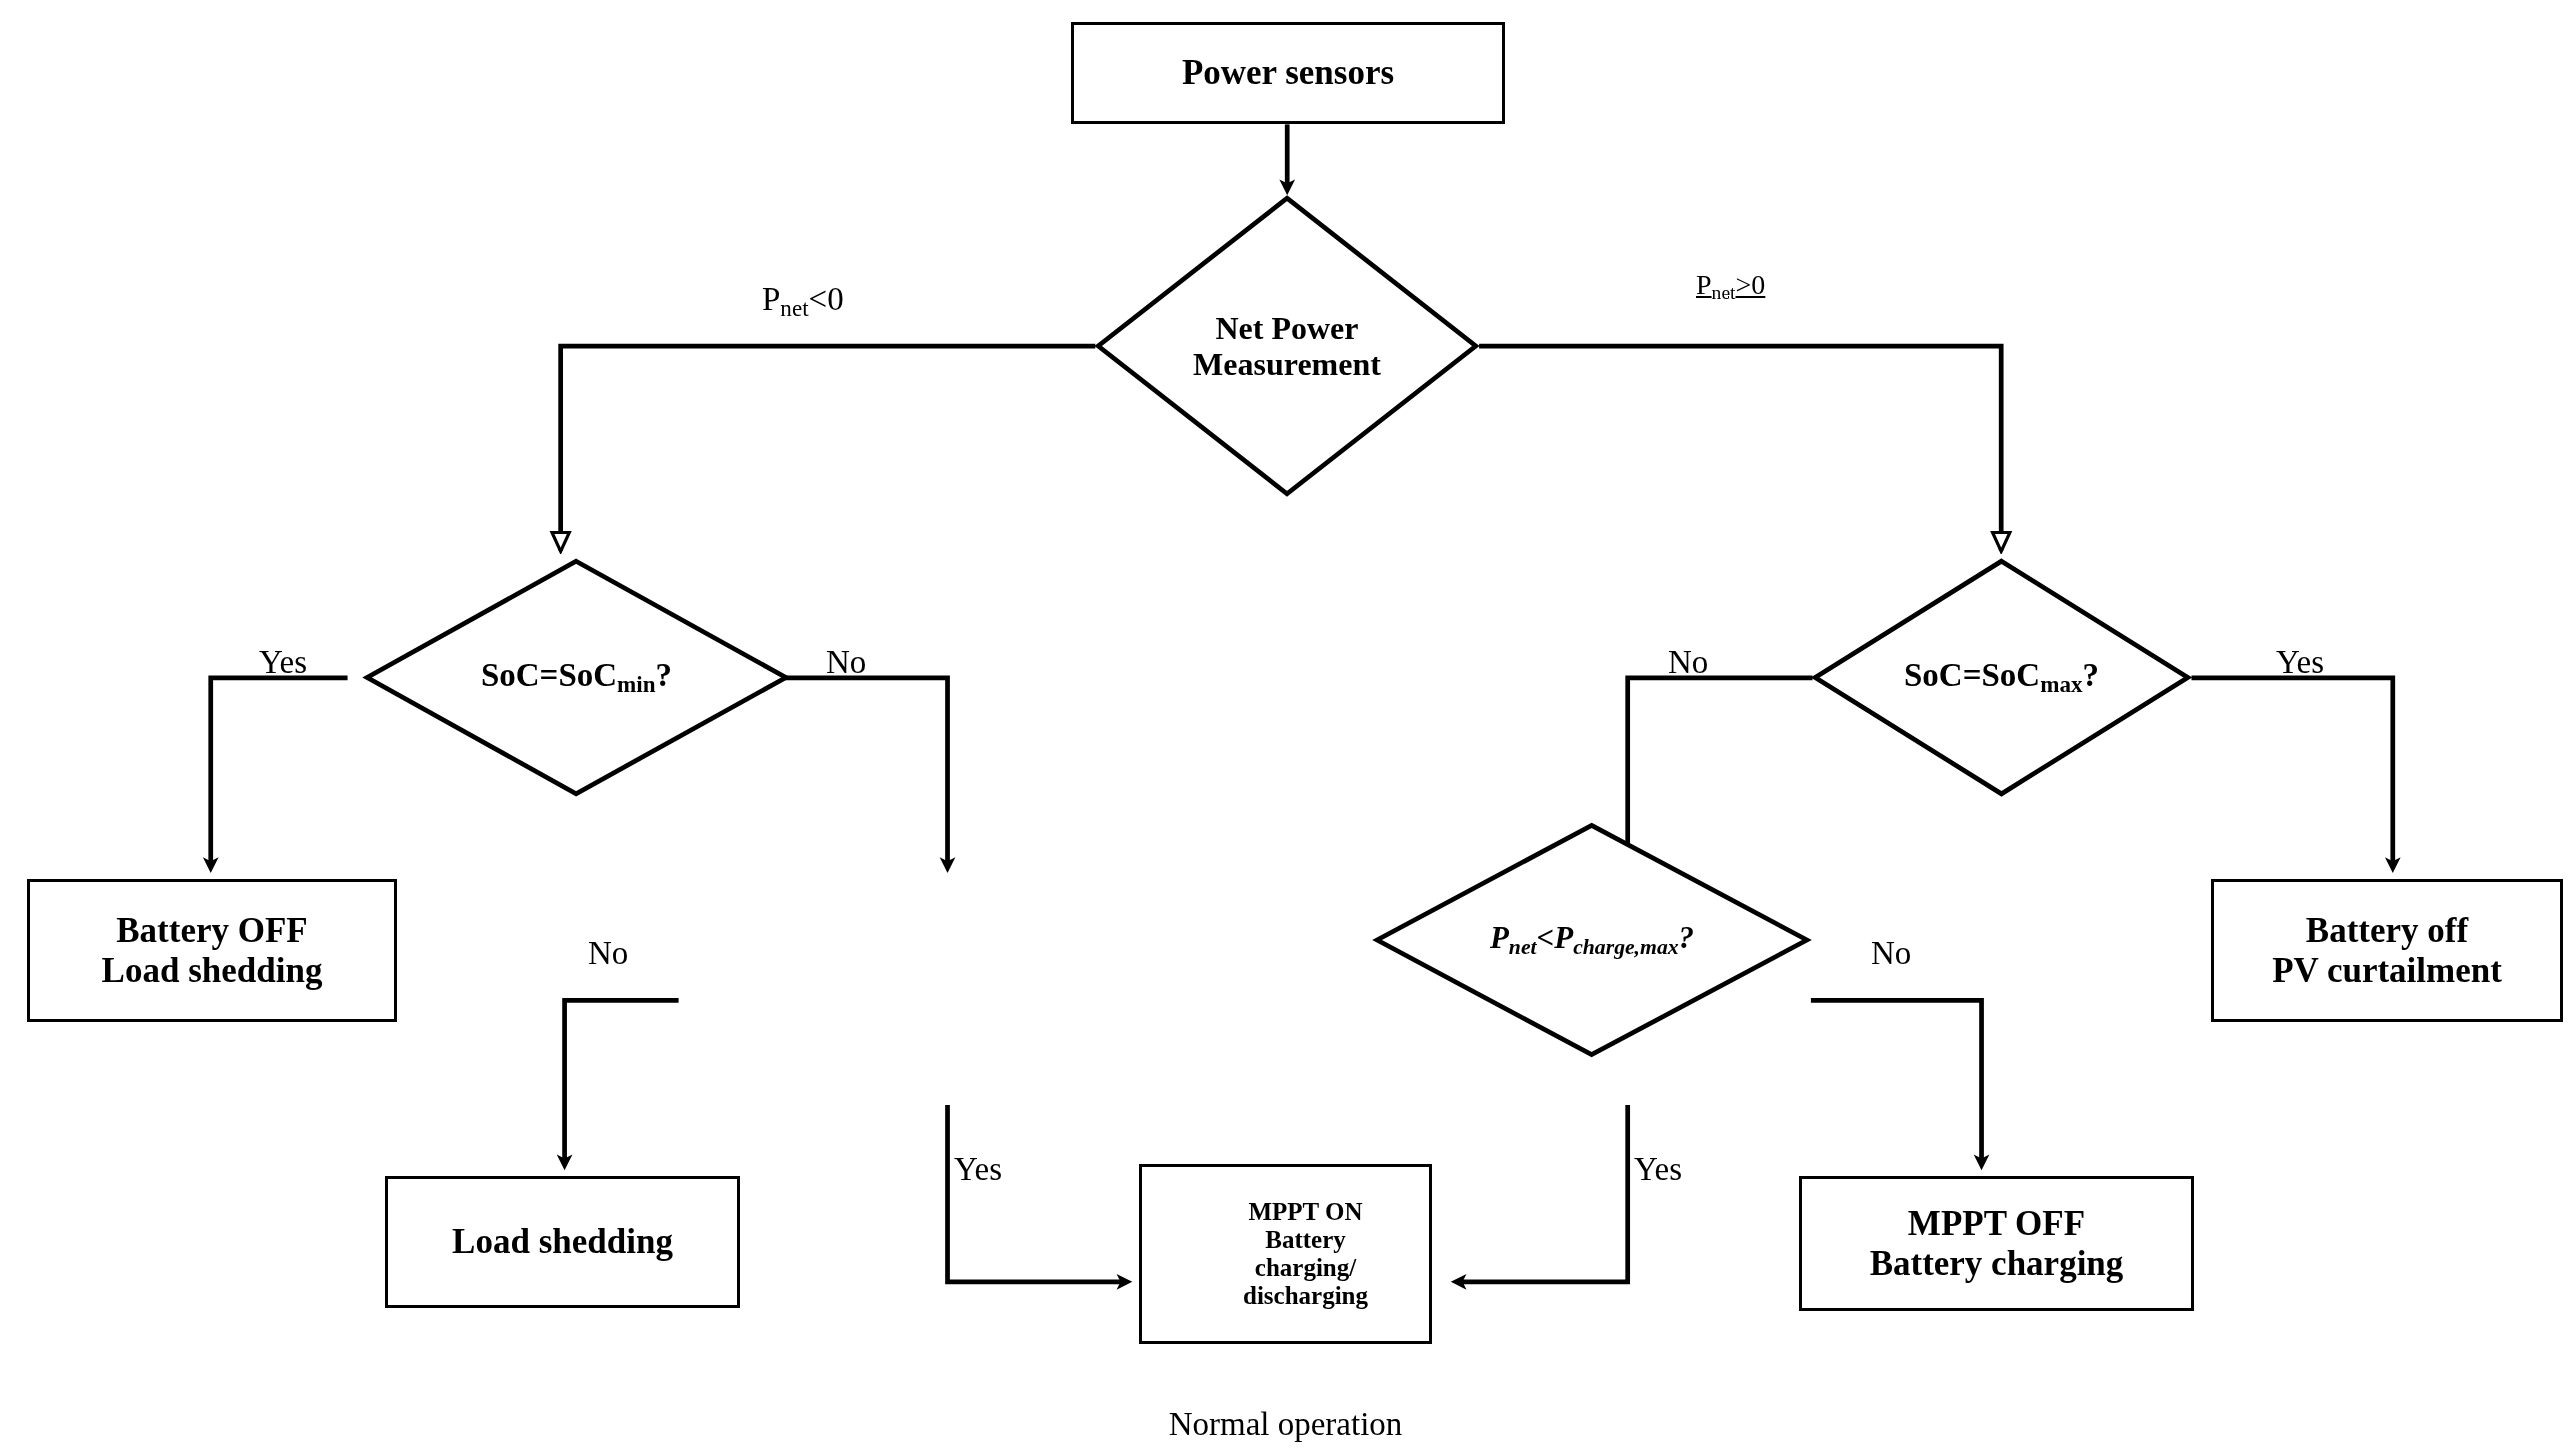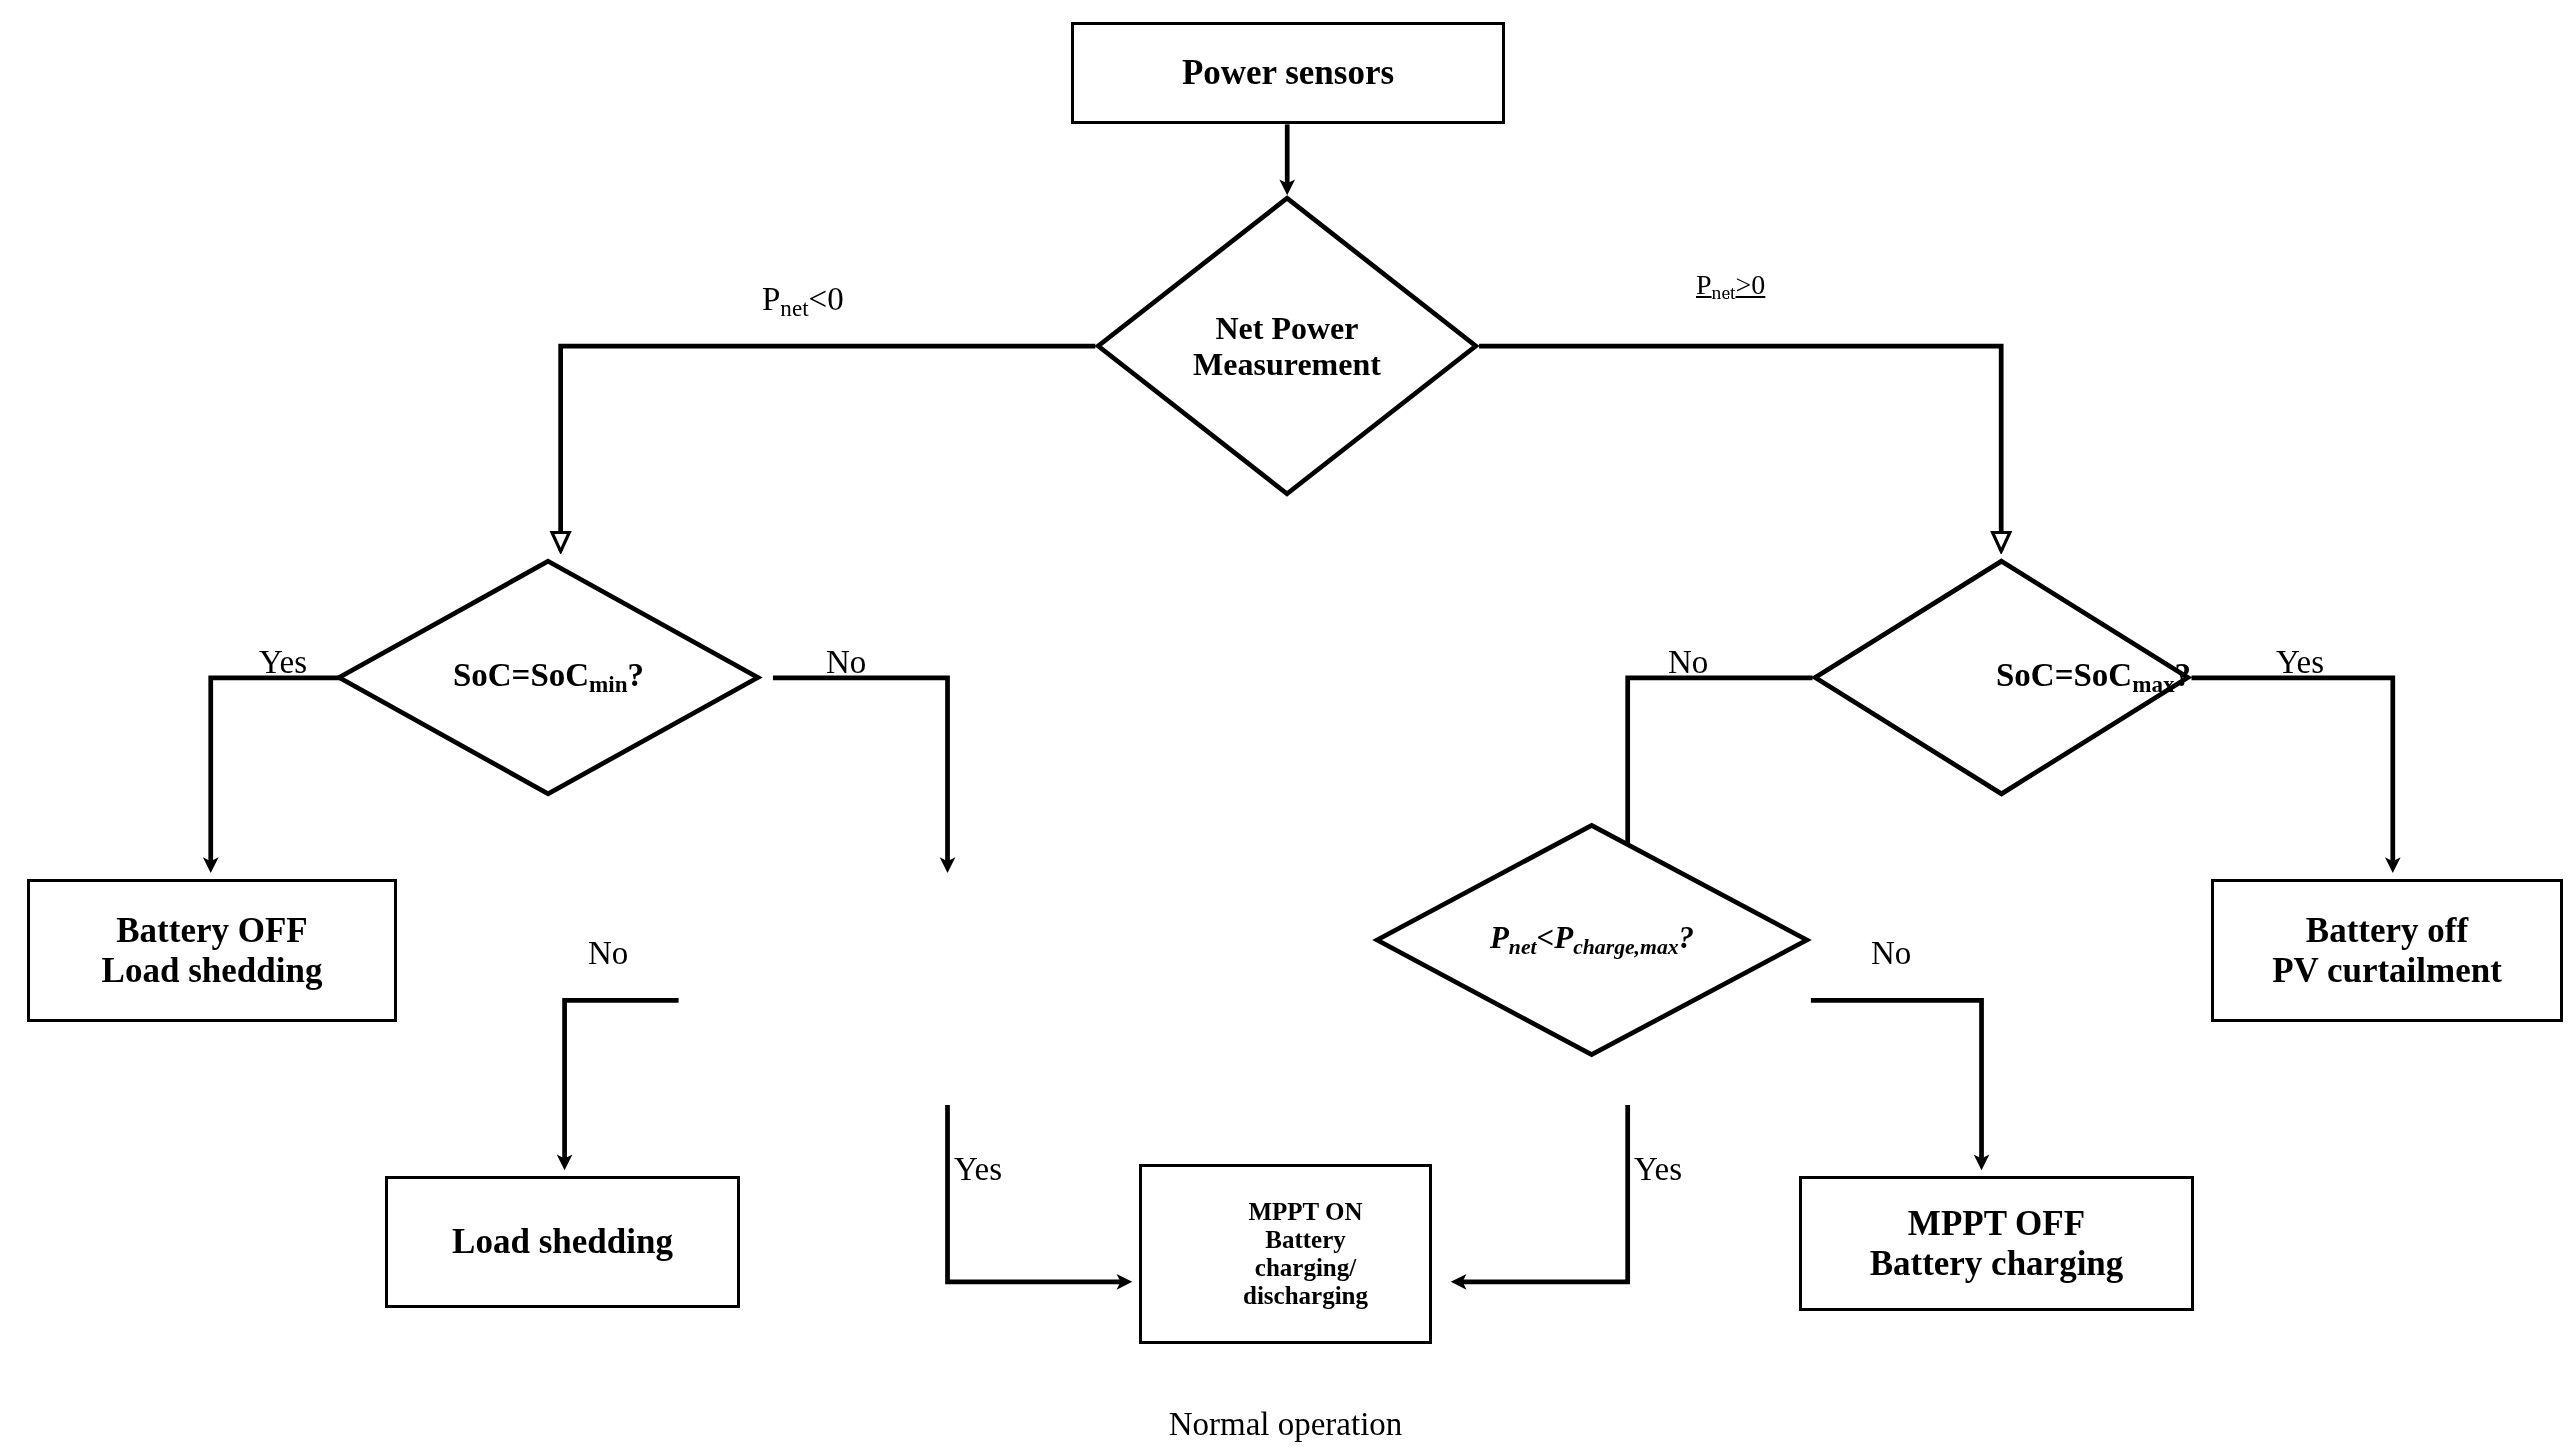--- a/index.html
+++ b/index.html
@@ -110,34 +110,34 @@
       <polygon points="244,4 484,192 244,380 4,192" fill="#fff" stroke="#000" stroke-width="6"></polygon>
     </svg>
     <div class="diamond-label" style="font-size:32px;">
       <span>
         <span>Net Power</span><br>
         <span>Measurement</span>
       </span>
     </div>
   </div>
 
-  <div class="diamond-wrap" style="left:336px;top:558px;width:425px;height:239px;">
+  <div class="diamond-wrap" style="left:364px;top:558px;width:425px;height:239px;">
     <svg width="425" height="239" viewBox="0 0 541 304" xmlns="http://www.w3.org/2000/svg">
       <polygon points="270,4 537,152 270,300 4,152" fill="#fff" stroke="#000" stroke-width="6"></polygon>
     </svg>
     <div class="diamond-label" style="font-size:33px;">
       <span><span>SoC=SoC</span><sub>min</sub><span>?</span></span>
     </div>
   </div>
 
   <div class="diamond-wrap" style="left:1812px;top:558px;width:379px;height:239px;">
     <svg width="379" height="239" viewBox="0 0 482 304" xmlns="http://www.w3.org/2000/svg">
       <polygon points="241,4 478,152 241,300 4,152" fill="#fff" stroke="#000" stroke-width="6"></polygon>
     </svg>
-    <div class="diamond-label" style="font-size:33px;justify-content:flex-end;">
+    <div class="diamond-label" style="font-size:33px;">
       <span><span>SoC=SoC</span><sub>max</sub><span>?</span></span>
     </div>
   </div>
 
 
   <div class="diamond-wrap" style="left:1374px;top:822px;width:436px;height:236px;font-style:italic;">
     <svg width="436" height="236" viewBox="0 0 555 300" xmlns="http://www.w3.org/2000/svg">
       <polygon points="277,4 551,150 277,296 4,150" fill="#fff" stroke="#000" stroke-width="6"></polygon>
     </svg>
     <div class="diamond-label" style="font-size:31px;">

